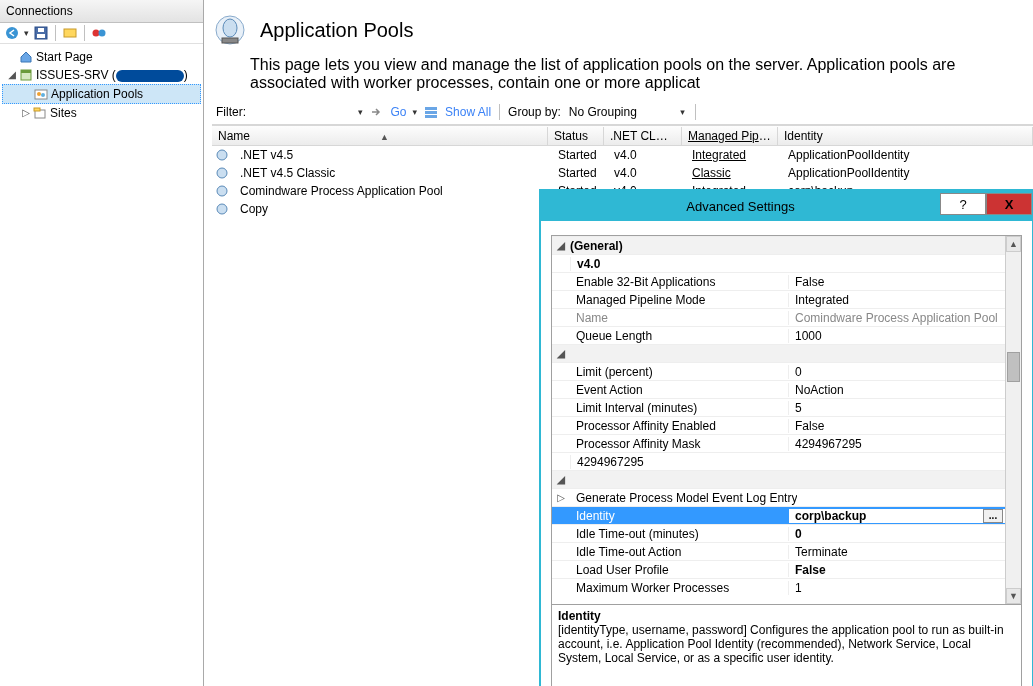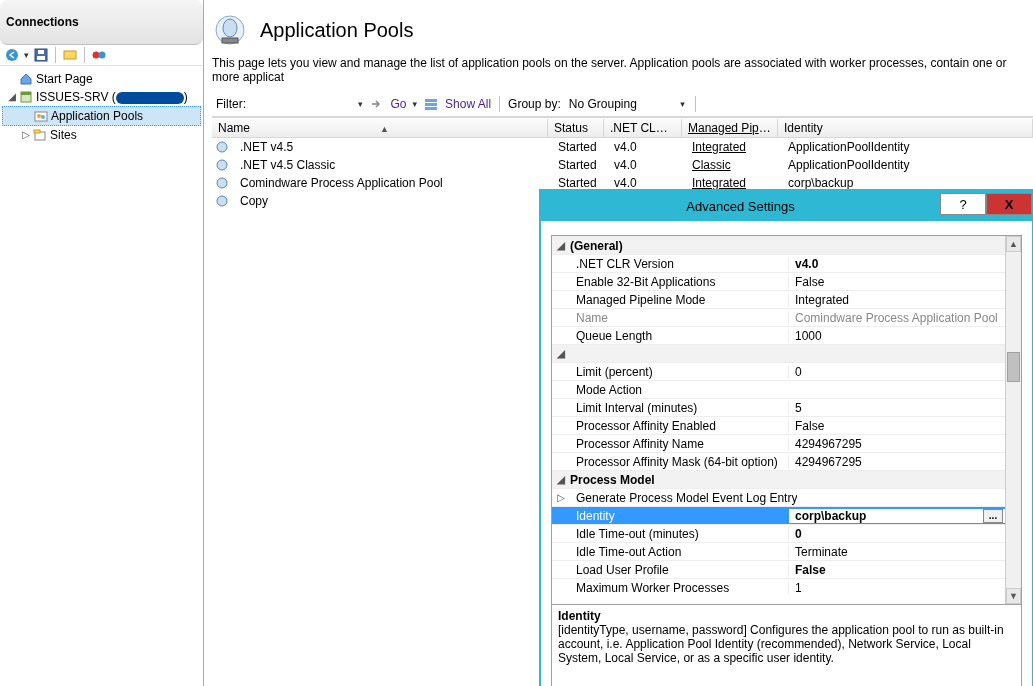--- a/index.html
+++ b/index.html
@@ -18,23 +18,22 @@
     position: absolute;
     left: 0; top: 0;
     width: 204px;
     height: 686px;
     border-right: 1px solid #a9a9a9;
     background: #fff;
   }
   .conn-header {
     background: linear-gradient(#f5f5f5,#e3e3e3);
     border-bottom: 1px solid #c0c0c0;
-    padding: 15px 6px;
-    font-weight: bold;
-    border-radius: 8px;
+    padding: 4px 6px;
+    font-weight: normal;
   }
   .conn-toolbar {
     padding: 2px 4px;
     border-bottom: 1px solid #e0e0e0;
     display: flex;
     gap: 4px;
     align-items: center;
   }
   .tb-icon { width:16px; height:16px; display:inline-flex; align-items:center; justify-content:center; }
   .tree {
@@ -76,39 +75,40 @@
   }
   .title-row {
     display:flex;
     align-items:center;
     gap:12px;
     padding: 6px 0 8px 0;
   }
   .title-icon { width:36px; height:36px; display:flex; align-items:center; justify-content:center; }
   .title-text { font-size: 20px; }
   .desc {
-    font-size: 12px;
+    font-size: 16px;
     padding-bottom: 8px;
+    margin-left: 38px;
   }
   .filter-bar {
     display:flex;
     align-items:center;
     gap:6px;
     border-bottom:1px solid #d7d7d7;
     padding: 3px 2px 4px 4px;
   }
   .filter-input {
     width:100px;
     border:none;
     border-bottom:1px solid transparent;
     font-size:12px;
   }
   .dropdown-arrow { font-size:9px; color:#333; }
   .sep-v { width:1px; height:16px; background:#c0c0c0; margin:0 2px;}
-  .link { color:#4c1d95; }
+  .link { color:#3b82f6; }
   .combo {
     width:120px;
     display:inline-flex;
     justify-content:space-between;
     align-items:center;
     padding:0 2px;
     gap:16px;
   }
 
   .grid {
@@ -480,21 +480,20 @@
   <div class="pg-wrap">
     <div class="pg-scroll">
       <div class="pg-rows" style="margin-right:16px">
 
         <div class="pg-row cat">
           <span class="pg-exp">◢</span>
           <span class="pg-label">(General)</span>
         </div>
         <div class="pg-row">
           <span class="pg-exp"></span>
-          <span class="pg-label">.NET CLR Version</span>
           <span class="pg-value bold-val">v4.0</span>
         </div>
         <div class="pg-row">
           <span class="pg-exp"></span>
           <span class="pg-label">Enable 32-Bit Applications</span>
           <span class="pg-value">False</span>
         </div>
         <div class="pg-row">
           <span class="pg-exp"></span>
           <span class="pg-label">Managed Pipeline Mode</span>
@@ -514,46 +513,45 @@
         <div class="pg-row cat">
           <span class="pg-exp">◢</span>
         </div>
         <div class="pg-row">
           <span class="pg-exp"></span>
           <span class="pg-label">Limit (percent)</span>
           <span class="pg-value">0</span>
         </div>
         <div class="pg-row">
           <span class="pg-exp"></span>
-          <span class="pg-label">Mode Action</span>
+          <span class="pg-label">Event Action</span>
+          <span class="pg-value">NoAction</span>
         </div>
         <div class="pg-row">
           <span class="pg-exp"></span>
           <span class="pg-label">Limit Interval (minutes)</span>
           <span class="pg-value">5</span>
         </div>
         <div class="pg-row">
           <span class="pg-exp"></span>
           <span class="pg-label">Processor Affinity Enabled</span>
           <span class="pg-value">False</span>
         </div>
         <div class="pg-row">
           <span class="pg-exp"></span>
-          <span class="pg-label">Processor Affinity Name</span>
+          <span class="pg-label">Processor Affinity Mask</span>
           <span class="pg-value">4294967295</span>
         </div>
         <div class="pg-row">
           <span class="pg-exp"></span>
-          <span class="pg-label">Processor Affinity Mask (64-bit option)</span>
           <span class="pg-value">4294967295</span>
         </div>
 
         <div class="pg-row cat">
           <span class="pg-exp">◢</span>
-          <span class="pg-label">Process Model</span>
         </div>
         <div class="pg-row">
           <span class="pg-exp">▷</span>
           <span class="pg-label" style="width:auto">Generate Process Model Event Log Entry</span>
         </div>
         <div class="pg-row selected">
           <span class="pg-exp"></span>
           <span class="pg-label">Identity</span>
           <span class="pg-value bold-val">
             <span>corp\backup</span>

